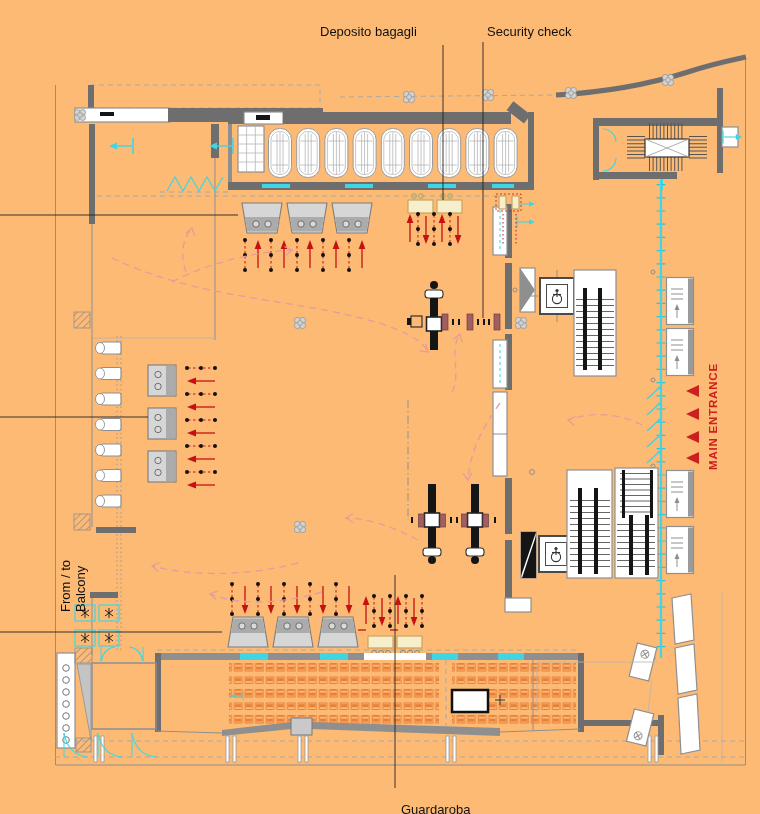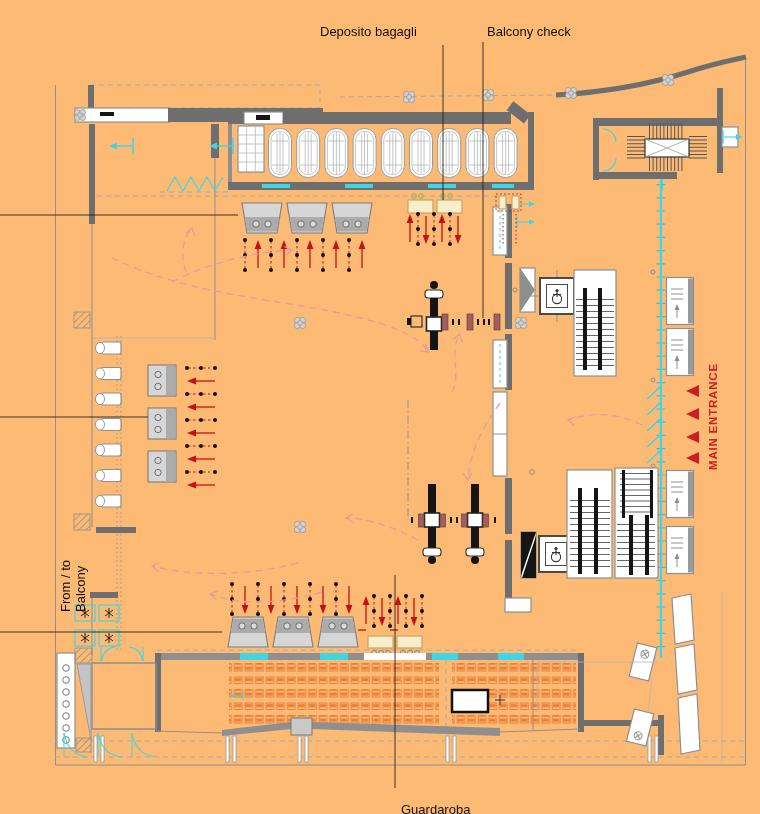--- a/index.html
+++ b/index.html
@@ -642,21 +642,21 @@
   <line x1="483" y1="42" x2="483" y2="318"></line>
   <line x1="395" y1="575" x2="395" y2="788"></line>
   <line x1="0" y1="215" x2="238" y2="215"></line>
   <line x1="0" y1="417" x2="148" y2="417"></line>
   <line x1="0" y1="632" x2="222" y2="632"></line>
 </g>
 </svg>
 
 <div>
   <div class="lbl" style="left:320px;top:24px;">Deposito bagagli</div>
-  <div class="lbl" style="left:487px;top:24px;">Balcony check</div>
+  <div class="lbl" style="left:487px;top:24px;">Security check</div>
   <div class="lbl" style="left:401px;top:790px;margin-top:12px;">Guardaroba</div>
   <div class="lbl rot" style="left:58px;top:612px;">
     <span style="display:block;">From / to</span>
     <span style="display:block;">Balcony</span>
   </div>
   <div class="lbl rot entrance" style="left:707px;top:470px;">MAIN ENTRANCE</div>
 </div>
 </div>
 
 </body></html>

